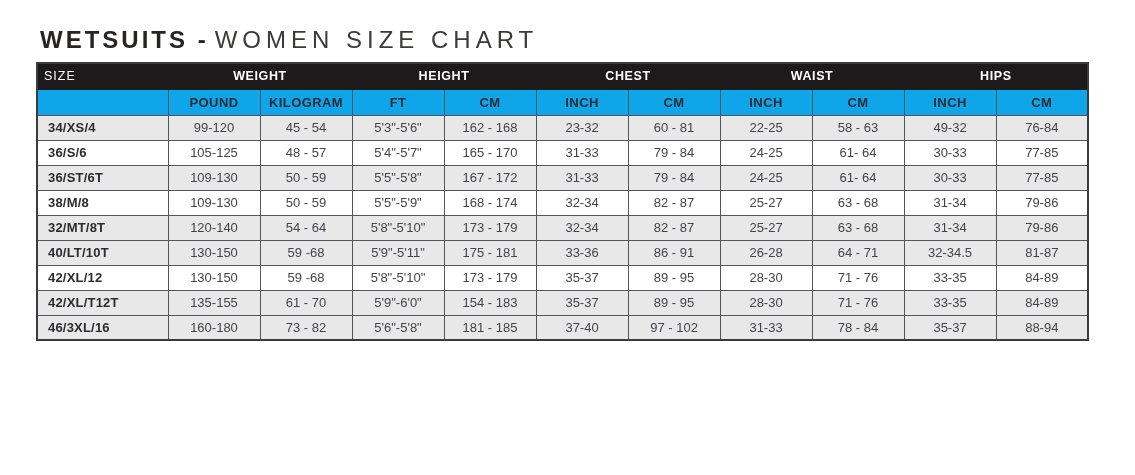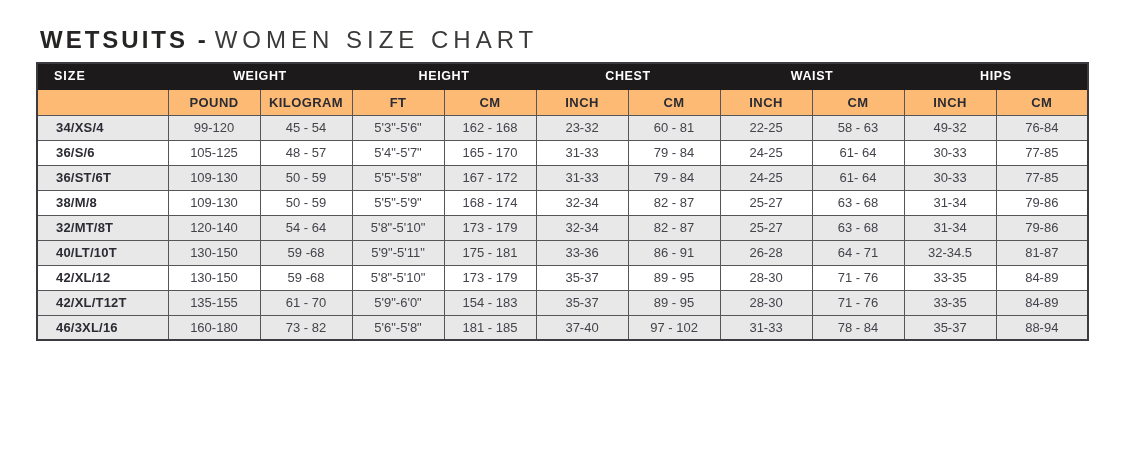--- a/index.html
+++ b/index.html
@@ -51,41 +51,41 @@
     background: #1d1a1b;
     color: #ffffff;
     border-color: #1d1a1b;
     font-weight: 600;
     font-size: 12.5px;
     letter-spacing: 0.6px;
     height: 26px;
   }
   tr.group-row th.first {
     text-align: left;
-    padding-left: 16px;
-    font-weight: 700;
+    padding-left: 6px;
+    font-weight: 400;
     letter-spacing: 1px;
   }
   tr.sub-row th {
-    background: #fdba74;
+    background: #0ea5e9;
     color: #2b2b33;
     font-weight: 700;
     letter-spacing: 0.4px;
     height: 26px;
   }
   tbody td {
     color: #43434b;
     background: #ffffff;
   }
   tbody tr.alt td {
     background: #e9e8e8;
   }
   tbody td.size-cell {
     text-align: left;
-    padding-left: 18px;
+    padding-left: 10px;
     font-weight: 700;
     color: #2b2b33;
     letter-spacing: 0.2px;
   }
 </style>
 </head>
 <body>
 
 <div class="page">
   <h1 class="title"><span class="title-bold">WETSUITS -</span><span class="title-light">WOMEN SIZE CHART</span></h1>

